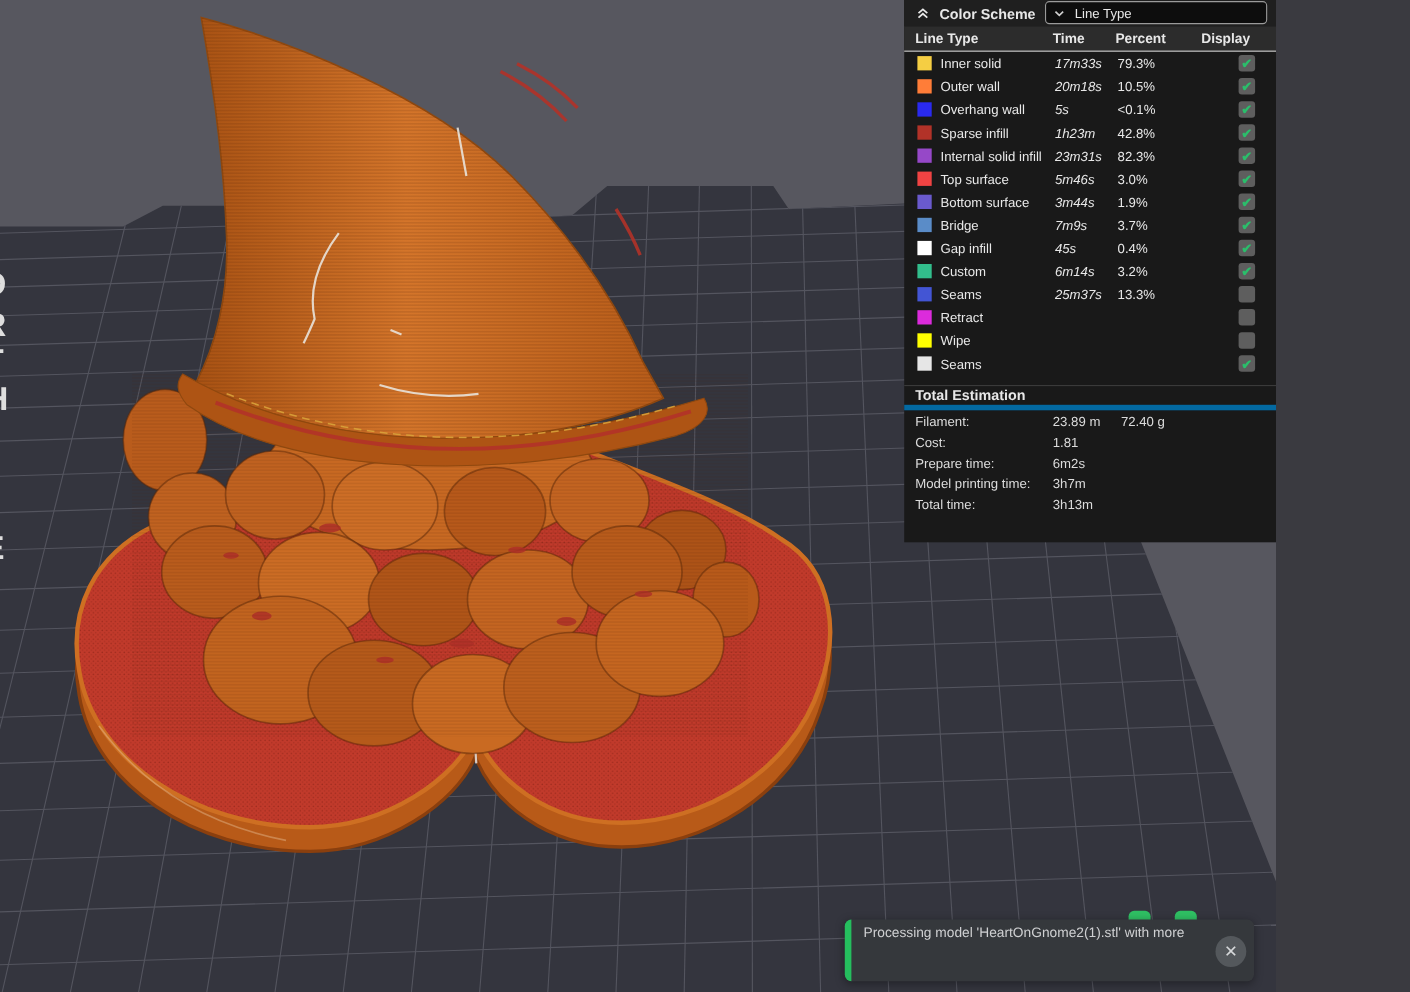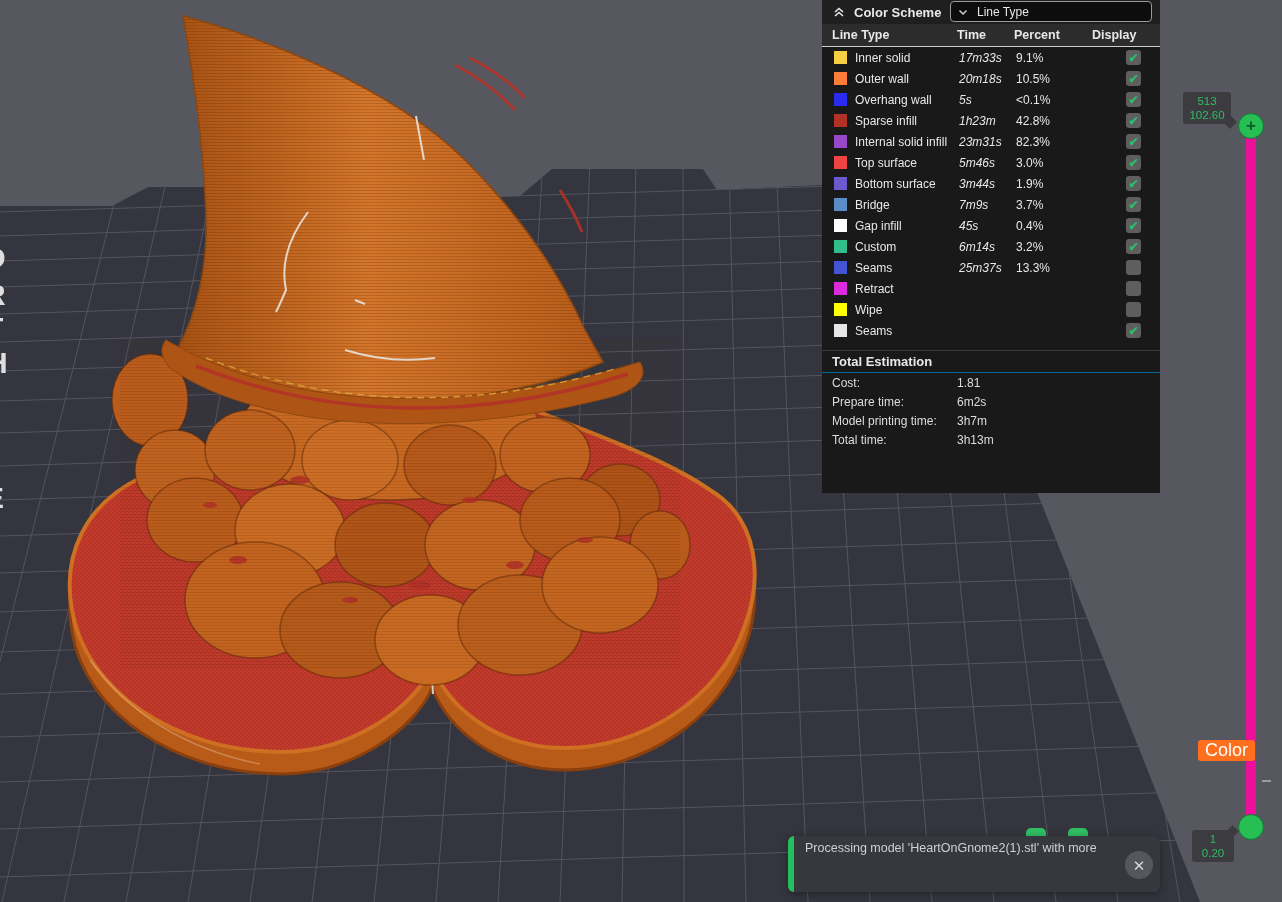--- a/index.html
+++ b/index.html
@@ -1,17 +1,17 @@
 <!DOCTYPE html>
 <html><head>
 <meta charset="utf-8">
 <style>
   html,body{margin:0;padding:0;background:#3a3a40;}
   *{box-sizing:border-box;font-family:"Liberation Sans",sans-serif;}
-  .stage{position:relative;width:1282px;height:902px;overflow:hidden;background:#57575f;}
+  .stage{position:relative;width:1160px;height:902px;overflow:hidden;background:#57575f;}
   .stage svg.scene{position:absolute;left:0;top:0;}
 
   
   .panel{position:absolute;left:822px;top:0;width:338px;height:493px;background:#191919;color:#e8e8e8;font-size:12px;}
   .panel-titlebar{position:relative;height:24px;background:#1f1f1f;display:flex;align-items:center;}
   .collapse-icon{margin-left:10px;width:14px;height:14px;flex:0 0 auto;}
   .panel-title{margin-left:8px;font-weight:bold;font-size:13px;}
   .dropdown{position:absolute;left:128px;right:8px;top:1px;height:21px;border:1px solid #9a9a9a;border-radius:4px;background:#0d0d0d;display:flex;align-items:center;padding:0 6px;cursor:pointer;}
   .dropdown .dd-chev{width:12px;height:12px;margin-right:8px;}
   .table-head{height:23px;background:#2c2c2c;border-bottom:1px solid #cfcfcf;display:flex;align-items:center;font-weight:bold;font-size:12.5px;position:relative;}
@@ -20,42 +20,42 @@
   .col-pct{width:78px;}
   .col-disp{width:60px;}
   .lt-row{height:21px;display:flex;align-items:center;}
   .chip{width:13px;height:13px;margin-left:12px;margin-right:8px;flex:0 0 auto;}
   .lt-label{width:104px;white-space:nowrap;overflow:visible;font-size:12px;}
   .lt-time{width:57px;font-size:12px;font-style:italic;}
   .lt-pct{width:76px;font-size:12px;}
   .checkbox{width:15px;height:15px;margin-left:34px;background:#5e5e5e;border-radius:3px;display:flex;align-items:center;justify-content:center;color:transparent;font-size:12px;line-height:1;cursor:pointer;}
   .checkbox.checked{color:#2bbe6b;font-weight:bold;}
   .totals{margin-top:9px;border-top:1px solid #3a3a3a;}
-  .totals-title{height:22px;display:flex;align-items:center;font-weight:bold;font-size:13px;padding-left:10px;border-bottom:1px solid #0369a1;}
+  .totals-title{height:22px;display:flex;align-items:center;font-weight:bold;font-size:13px;padding-left:10px;border-bottom:5px solid #0369a1;}
   .tot-row{height:19px;display:flex;align-items:center;color:#dcdcdc;}
   .tot-label{margin-left:10px;width:125px;}
   .tot-val{width:62px;}
   .tot-val2{width:90px;}
 
   
   .v-track{position:absolute;left:1246px;top:134px;width:10px;height:690px;border-radius:5px;}
   .v-handle{position:absolute;width:26px;height:26px;border-radius:50%;border:1px solid #0e7a33;display:flex;align-items:center;justify-content:center;color:#0b5c26;font-size:17px;font-weight:bold;cursor:grab;}
   .v-handle.top{left:1238px;top:113px;}
   .v-handle.bottom{left:1238px;top:814px;}
   .tip{position:absolute;background:#3b3b40;border-radius:3px;color:#2ebe62;font-size:11.5px;line-height:14px;text-align:center;padding:2px 4px;}
   .tip.top{left:1183px;top:92px;width:48px;}
   .tip.top::after{content:"";position:absolute;right:-4px;bottom:-3px;width:10px;height:10px;background:#3b3b40;transform:rotate(45deg);}
   .tip.bottom{left:1192px;top:830px;width:42px;}
   .tip.bottom::after{content:"";position:absolute;right:-3px;top:-3px;width:9px;height:9px;background:#3b3b40;transform:rotate(45deg);}
   .color-badge{position:absolute;left:1198px;top:740px;height:21px;padding:0 7px;border-radius:3px;color:#fff;font-size:18px;display:flex;align-items:center;cursor:pointer;}
   .tick-dash{position:absolute;left:1262px;top:780px;width:9px;height:2px;background:#9a9aa2;}
 
   
   .toast-bump{position:absolute;width:20px;height:12px;border-radius:5px 5px 0 0;background:#2fbf63;}
-  .toast{position:absolute;left:788px;top:836px;width:372px;height:56px;background:#35383c;border-radius:6px;color:#cfd0d2;font-size:12.5px;line-height:15px;padding:5px 44px 5px 17px;box-shadow:0 2px 8px rgba(0,0,0,0.35);}
+  .toast{position:absolute;left:768px;top:836px;width:372px;height:56px;background:#35383c;border-radius:6px;color:#cfd0d2;font-size:12.5px;line-height:15px;padding:5px 44px 5px 17px;box-shadow:0 2px 8px rgba(0,0,0,0.35);}
   .toast-bar{position:absolute;left:0;top:0;bottom:0;width:6px;border-radius:6px 0 0 6px;background:#25be5e;}
   .toast a{color:#3cb95d;text-decoration:underline;cursor:pointer;}
   .toast-close{position:absolute;right:7px;top:15px;width:28px;height:28px;border-radius:50%;background:#54585c;color:#d6d8da;display:flex;align-items:center;justify-content:center;font-size:15px;cursor:pointer;}
 </style>
 </head>
 <body>
 
 <div class="stage" style="background: rgb(87, 87, 95);">
 
   <svg class="scene" width="1282" height="902" viewBox="0 0 1282 902">
@@ -217,21 +217,21 @@
       <span class="col-time">Time</span>
       <span class="col-pct">Percent</span>
       <span class="col-disp">Display</span>
     </div>
 
     <div>
       <div class="lt-row">
           <span class="chip" style="background: rgb(245, 206, 67);"></span>
           <span class="lt-label">Inner solid</span>
           <span class="lt-time">17m33s</span>
-          <span class="lt-pct">9.1%</span>
+          <span class="lt-pct">79.3%</span>
           <span class="checkbox checked">✔</span>
         </div>
       <div class="lt-row">
           <span class="chip" style="background: rgb(255, 125, 56);"></span>
           <span class="lt-label">Outer wall</span>
           <span class="lt-time">20m18s</span>
           <span class="lt-pct">10.5%</span>
           <span class="checkbox checked">✔</span>
         </div>
       <div class="lt-row">
@@ -315,20 +315,25 @@
           <span class="chip" style="background: rgb(230, 230, 230);"></span>
           <span class="lt-label">Seams</span>
           <span class="lt-time"></span>
           <span class="lt-pct"></span>
           <span class="checkbox checked">✔</span>
         </div>
     </div>
 
     <div class="totals">
       <div class="totals-title">Total Estimation</div>
+      <div class="tot-row">
+          <span class="tot-label">Filament:</span>
+          <span class="tot-val">23.89 m</span>
+          <span class="tot-val2">72.40 g</span>
+        </div>
       <div class="tot-row">
           <span class="tot-label">Cost:</span>
           <span class="tot-val">1.81</span>
           <span class="tot-val2"></span>
         </div>
       <div class="tot-row">
           <span class="tot-label">Prepare time:</span>
           <span class="tot-val">6m2s</span>
           <span class="tot-val2"></span>
         </div>

